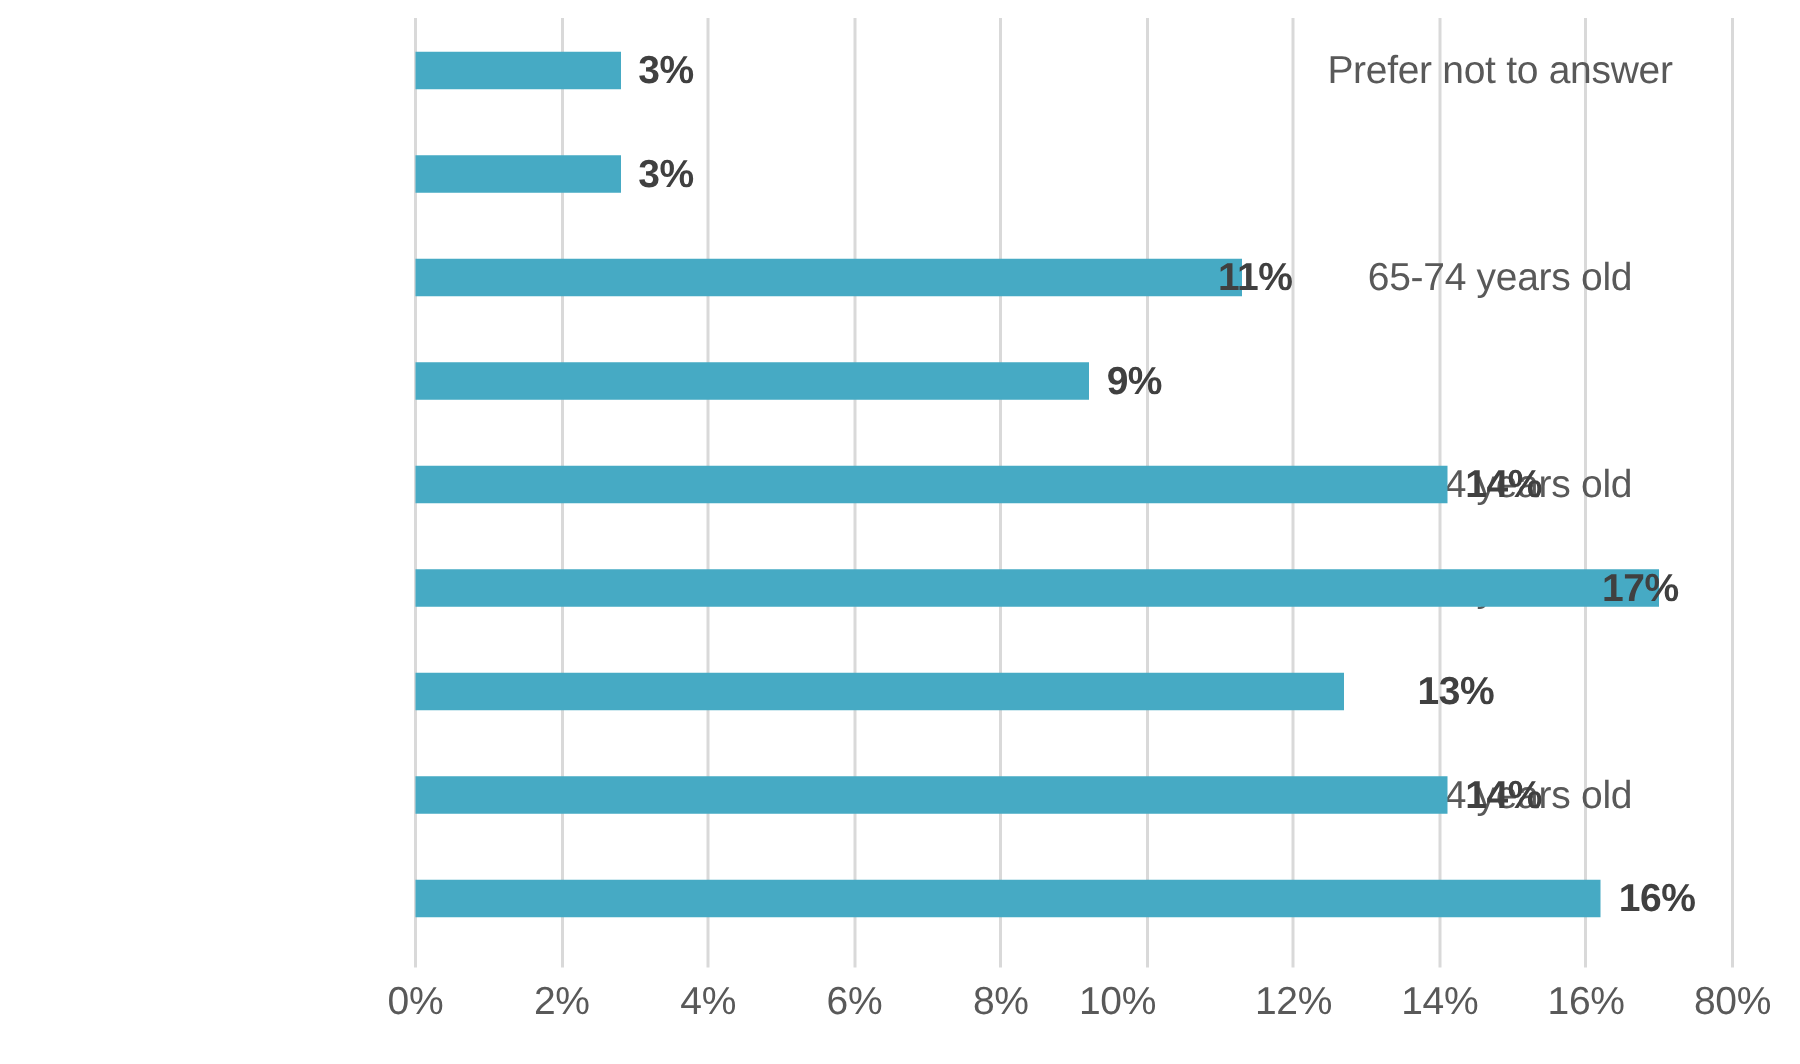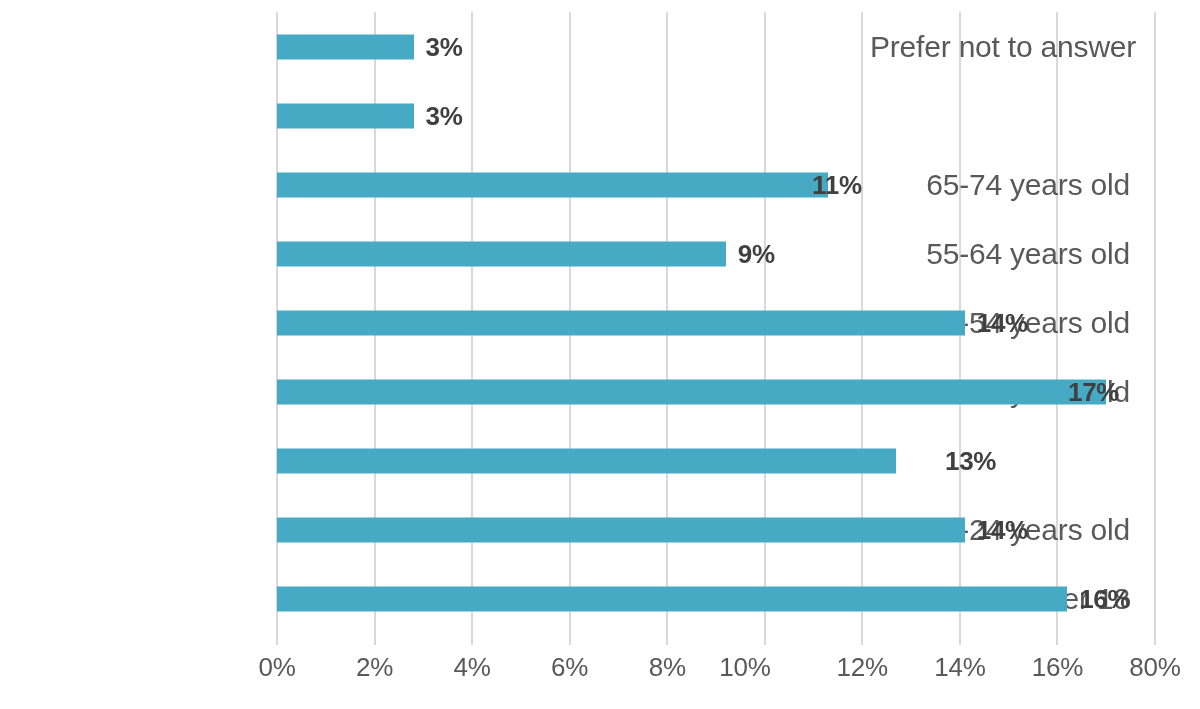--- a/index.html
+++ b/index.html
@@ -41,22 +41,22 @@
     left: 0;
     width: 100%;
     height: 69.111px;
   }
   .row-label {
     position: absolute;
     top: 50%;
     transform: translateY(-50%);
     right: 25px;              
     width: 260px;
-    text-align: right;
-    font-size: 30px;
+    text-align: center;
+    font-size: 26px;
     color: #595959;
     letter-spacing: -0.2px;
     white-space: nowrap;
   }
   .bar {
     position: absolute;
     top: 50%;
     transform: translateY(-50%);
     left: 0;
     height: 25px;
@@ -117,21 +117,20 @@
         <div class="cat-row" style="top: 69.1111px; height: 69.1111px;">
           <div class="bar" title="75 years or older: 3%" style="width: 136.578px; background: rgb(70, 170, 196);"></div>
           <div class="bar-value" style="left: 148.578px;">3%</div>
         </div>
         <div class="cat-row" style="top: 138.222px; height: 69.1111px;">
           <div class="row-label">65-74 years old</div>
           <div class="bar" title="65-74 years old: 11%" style="width: 551.189px; background: rgb(70, 170, 196);"></div>
           <div class="bar-value" style="left: 535px;">11%</div>
         </div>
         <div class="cat-row" style="top: 207.333px; height: 69.1111px;">
-          <div class="row-label">55-64 years old</div>
           <div class="bar" title="55-64 years old: 9%" style="width: 448.756px; background: rgb(70, 170, 196);"></div>
           <div class="bar-value" style="left: 460.756px;">9%</div>
         </div>
         <div class="cat-row" style="top: 276.444px; height: 69.1111px;">
           <div class="row-label">45-54 years old</div>
           <div class="bar" title="45-54 years old: 14%" style="width: 687.767px; background: rgb(70, 170, 196);"></div>
           <div class="bar-value" style="left: 699.767px;">14%</div>
         </div>
         <div class="cat-row" style="top: 345.556px; height: 69.1111px;">
           <div class="row-label">35-44 years old</div>

